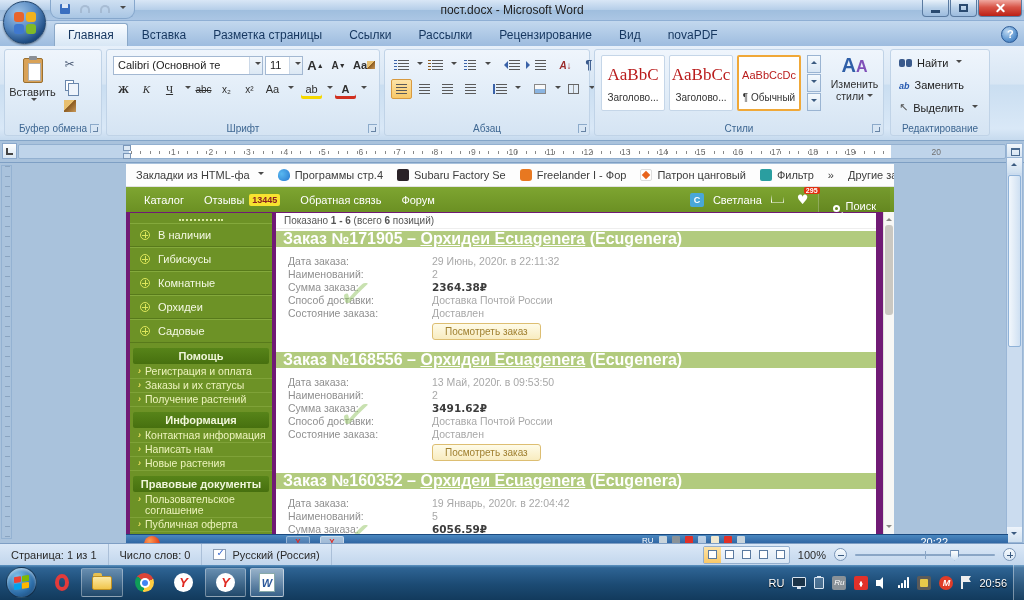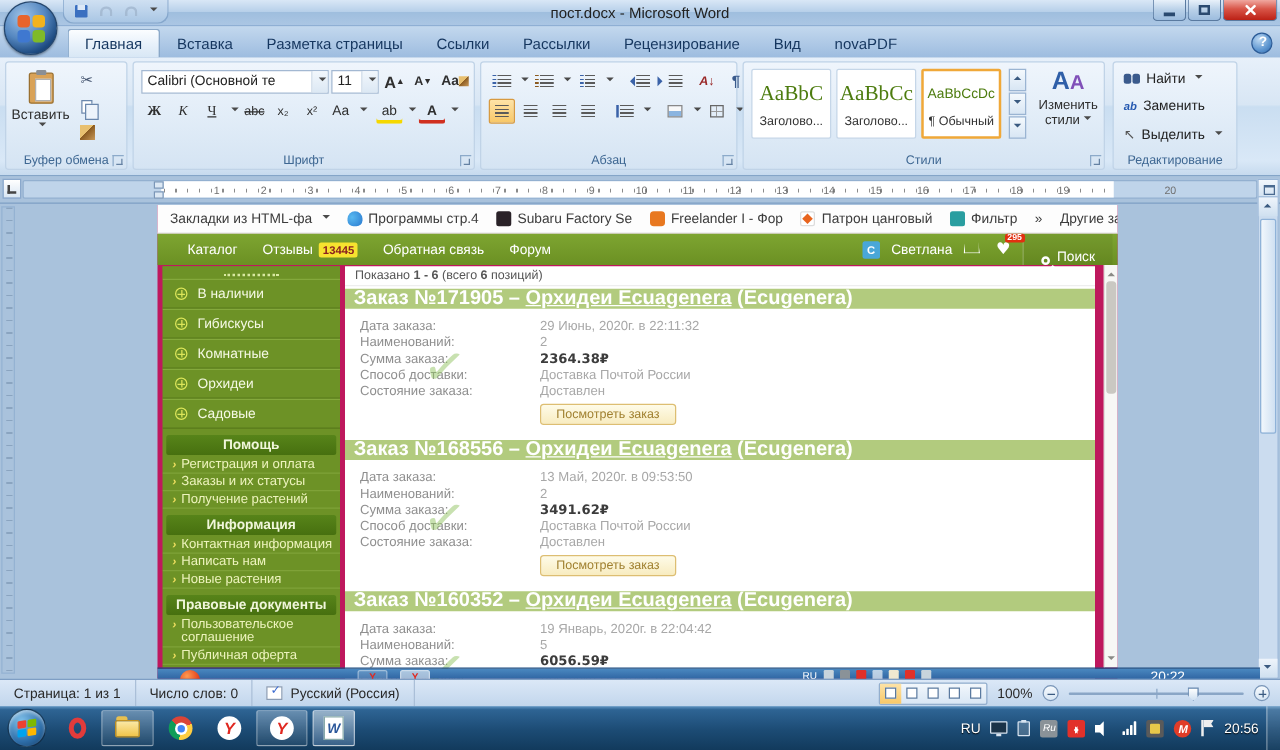--- a/index.html
+++ b/index.html
@@ -77,21 +77,21 @@
   .sb.on{background:linear-gradient(#fde3a7,#f8c868);border:1px solid #d89a40}
   .ic-shade{width:12px;height:10px;background:linear-gradient(#f8f8f8 45%,#8ab4e0 46%);border:1px solid #888}
   .ic-border{width:11px;height:10px;border:1px solid #666;background:
      linear-gradient(#0000 45%,#999 45% 55%,#0000 55%),linear-gradient(90deg,#0000 45%,#999 45% 55%,#0000 55%)}
   .ic-pil:before{content:"¶";font-size:12px;color:#3a5a8c;font-weight:bold}
   .ic-sort:before{content:"А↓";font-size:10px;color:#9a2a2a;font-weight:bold}
   
   #style-gallery{position:absolute;left:6px;top:5px;display:flex;gap:4px}
   .scard{width:64px;height:56px;background:#fff;border:1px solid #c5d6e8;border-radius:2px;text-align:center;padding-top:4px}
   .scard.selected{border:2px solid #f0a838;padding-top:3px}
-  .ssample{font-family:"Liberation Serif","DejaVu Serif",serif;font-size:17px;height:30px;line-height:30px;color:#4d7c0f;white-space:nowrap;overflow:hidden}
+  .ssample{font-family:"Liberation Serif","DejaVu Serif",serif;font-size:17px;height:30px;line-height:30px;color:#b91c1c;white-space:nowrap;overflow:hidden}
   .ssample.small{font-size:11px;font-family:"Liberation Sans",sans-serif}
   .sname{font-size:10px;color:#333;margin-top:2px;white-space:nowrap;overflow:hidden}
   #stylescroll{position:absolute;left:212px;top:5px;width:14px;height:56px;display:flex;flex-direction:column;gap:1px}
   .ssc{flex:1;border:1px solid #9ab4d2;background:linear-gradient(#f4f9fd,#d8e6f4);position:relative}
   .ssc:before{content:"";position:absolute;left:3px;top:5px;border:3px solid transparent}
   .ssc.up:before{border-bottom-color:#3a5a80;top:2px}
   .ssc.dn:before{border-top-color:#3a5a80}
   #changestyles{position:absolute;left:232px;top:4px;width:55px;text-align:center;font-size:10.5px;color:#2f2f2f;line-height:12px}
   .ic-AA{font-size:20px;font-weight:bold;line-height:22px}
   .ic-AA b:first-child{color:#2f5fa8}.ic-AA b:last-child{color:#8050b8;font-size:16px}
@@ -110,35 +110,35 @@
   #hruler .white{position:absolute;left:110px;width:762px;top:0;bottom:0;background:#fff}
   #hruler .ticks{position:absolute;left:112px;width:758px;top:6px;height:3px;
     background:repeating-linear-gradient(90deg,#8a8a8a 0 1px,transparent 1px 9.4px)}
   #ruler-numbers span{position:absolute;top:2px;font-size:8.5px;color:#707070}
   .indent{position:absolute;left:104px;top:0;width:8px;height:6px;background:#dce8f4;border:1px solid #7a96b8}
   .indent.b{top:8px}
   
   #docarea{position:absolute;left:0;top:162px;width:100%;height:381px;background:#a9c2dc;border-top:1px solid #7e9fc4;overflow:hidden}
   #vruler{position:absolute;left:1px;top:2px;bottom:4px;width:11px;background:linear-gradient(90deg,#cfdfef,#b6cde5);border:1px solid #94b2d2;
     background-image:repeating-linear-gradient(#8aa4c0 0 1px,transparent 1px 10px);background-size:5px 100%;background-position:3px 0;background-repeat:no-repeat}
-  #browser{position:absolute;left:126px;top:1px;width:768px;height:379px;background:#be185d}
+  #browser{position:absolute;left:126px;top:1px;width:768px;height:379px;background:#701a75}
   
   #bookmarks-bar{position:absolute;left:0;top:0;width:100%;height:23px;background:#fdfdfd;border-bottom:1px solid #e2e2e2;
     display:flex;align-items:center;padding:0 10px;gap:14px;font-size:11px;color:#3c3c3c;overflow:hidden}
   .bitem{display:flex;align-items:center;gap:5px;white-space:nowrap}
   .bico{width:12px;height:12px;border-radius:2px;flex:none}
   .bico-butterfly{background:radial-gradient(circle at 30% 40%,#58b8f0,#2a7ad0);border-radius:50% 50% 40% 40%}
   .bico-dark{background:#2a2228}
   .bico-car{background:#e87820;border-radius:3px}
   .bico-diamond{background:#fff;border:1px solid #ddd;position:relative}
   .bico-diamond:before{content:"";position:absolute;left:2px;top:2px;width:6px;height:6px;background:#e8641e;transform:rotate(45deg)}
   .bico-teal{background:#2a9ea0}
   
   #navbar{position:absolute;left:0;top:23px;width:100%;height:25px;background:linear-gradient(#7ea531,#6b9023);display:flex;align-items:center;color:#fff;font-size:11px}
-  #nav-items{display:flex;gap:20px;padding-left:24px;align-items:flex-start}
+  #nav-items{display:flex;gap:20px;padding-left:18px;align-items:flex-start}
   .navitem{display:flex;align-items:center;gap:5px}
   .rbadge{background:#f7e32f;color:#8a2020;font-weight:bold;font-size:9px;padding:1px 3px;border-radius:2px}
   #nav-right{margin-left:auto;display:flex;align-items:center;gap:9px;height:100%;padding-right:4px}
   #avatar{width:14px;height:14px;background:#49a7d8;border-radius:2px;color:#fff;font-size:9px;font-weight:bold;display:flex;align-items:center;justify-content:center}
   .ic-cart{width:13px;height:9px;border:1px solid #fff;border-top:none;clip-path:polygon(10% 0,90% 0,100% 100%,0 100%);position:relative;margin-top:-3px}
   .hw{position:relative;margin-left:4px}
   .ic-heart{font-family:"DejaVu Sans",sans-serif;color:#fff;font-size:13px;line-height:13px}
   #fav-badge{position:absolute;top:-6px;left:7px;background:#e23010;color:#fff;font-size:7px;font-weight:bold;padding:0 2px;border-radius:2px}
   #search-btn{display:flex;align-items:flex-end;gap:6px;height:100%;padding:0 14px;border-left:1px solid rgba(255,255,255,.25);background:rgba(0,0,0,.06)}
   .ic-mag{width:7px;height:7px;border:2px solid #fff;border-radius:50%;position:relative}

